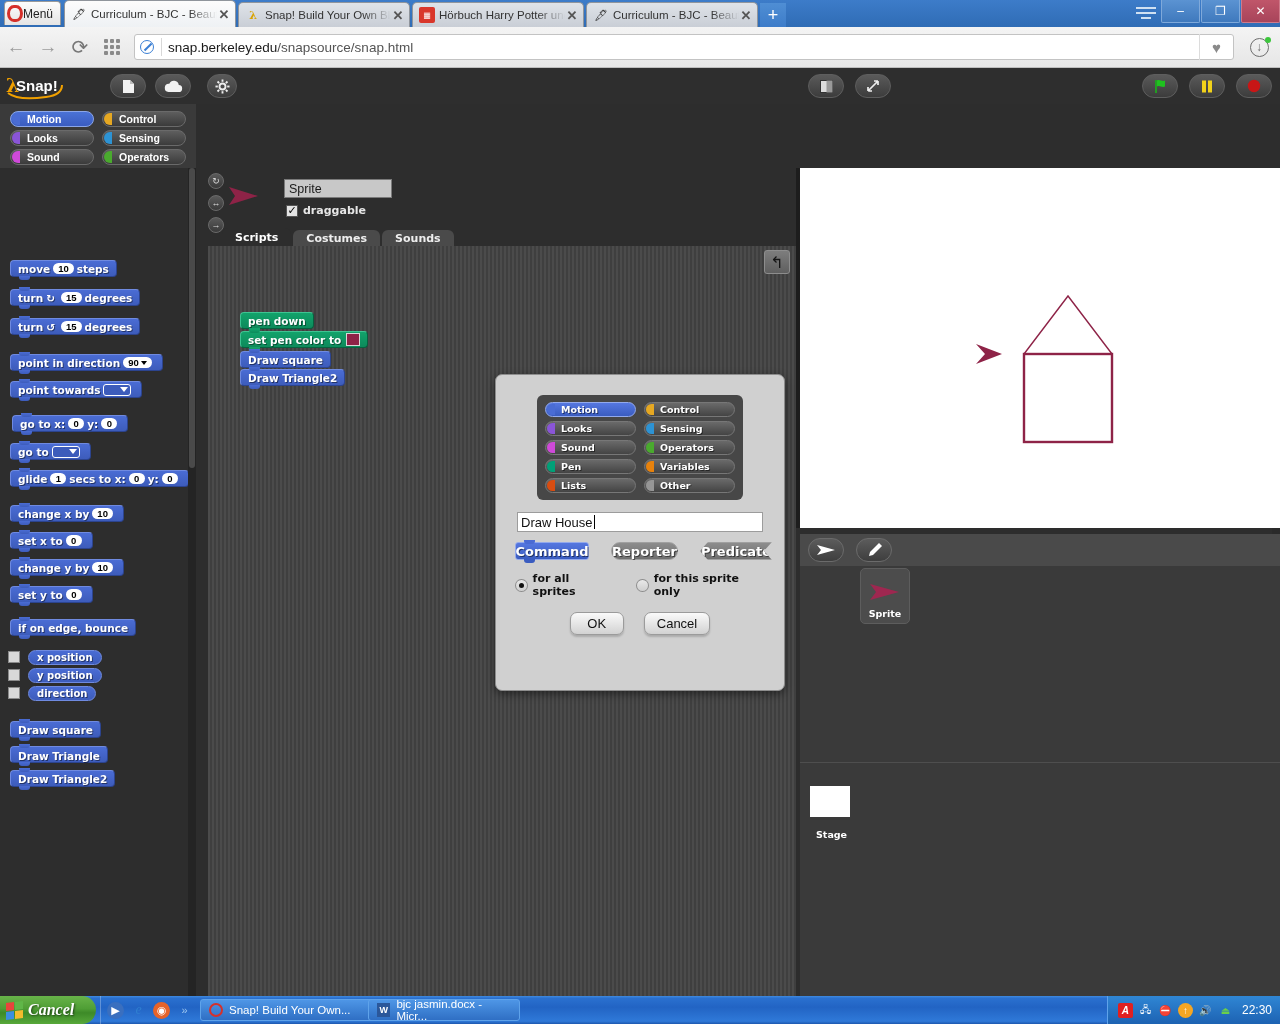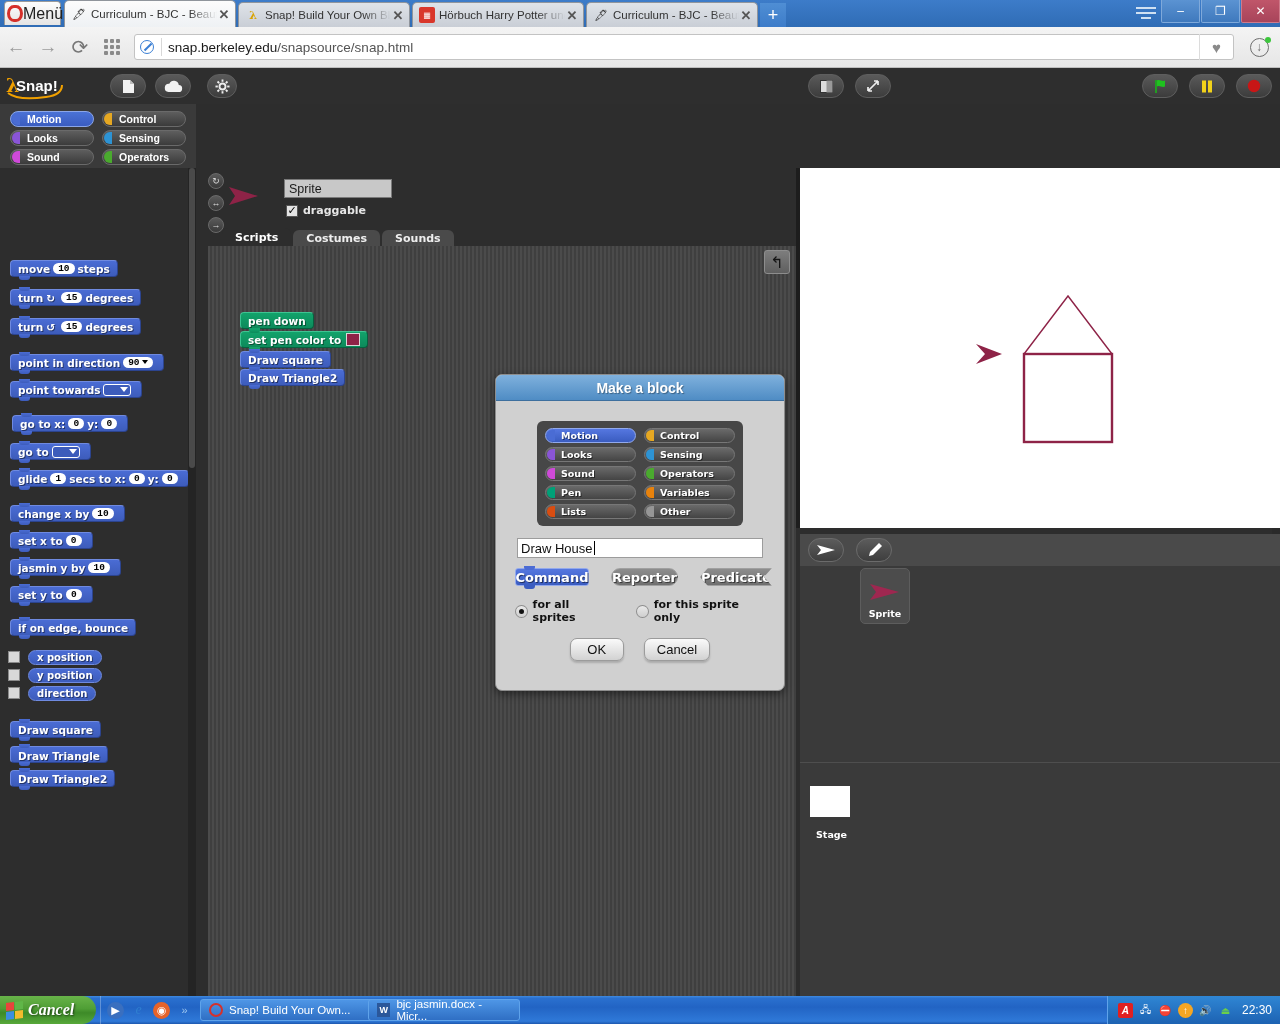--- a/index.html
+++ b/index.html
@@ -15,21 +15,21 @@
   .browser-titlebar {
     position: absolute; left: 0; top: 0; width: 1280px; height: 27px;
     background: linear-gradient(#3d7cc9, #2f6cb5);
   }
   .opera-menu {
     position: absolute; left: 4px; top: 1px; width: 57px; height: 24px;
     background: linear-gradient(#fdfdfd, #e4e4e4);
     border: 1px solid #9a9a9a; border-bottom: none;
     border-radius: 4px 4px 0 0;
     display: flex; align-items: center; padding-left: 18px;
-    font-size: 16px; color: #222;
+    font-size: 12px; color: #222;
   }
   .opera-logo {
     position: absolute; left: 2px; top: 3px; width: 16px; height: 17px;
     border: 3px solid #d6302a; border-radius: 50%/58%;
     background: transparent;
   }
   .tabstrip { position: absolute; left: 64px; top: 0; height: 27px; display: flex; align-items: flex-end; }
   .tab {
     position: relative; height: 25px; width: 172px;
     background: linear-gradient(#dfe3e8, #c9ced6);
@@ -142,21 +142,21 @@
     border-bottom-color:#2c448f; border-right-color:#2c448f; }
   .blk.pen { background: linear-gradient(#12a36b,#0d8a5b); border:1px solid #3fc392;
     border-bottom-color:#07613f; border-right-color:#07613f; }
   .blk::before{ content:""; position:absolute; left:8px; top:-3px; width:11px; height:4px;
     background:inherit; border-radius: 0 0 3px 3px; }
   .blk::after{ content:""; position:absolute; left:8px; bottom:-4px; width:11px; height:4px;
     background:inherit; border-radius: 0 0 3px 3px; }
   .blk.hatless::before{ display:none; }
   .slot { background:#fff; color:#000; border-radius: 8px; padding: 0 5px; margin: 0 3px;
     font-size: 9.5px; font-weight: bold; text-shadow:none; min-width: 16px; text-align:center;
-    font-family: Liberation Mono, monospace; }
+    font-family: Liberation Sans, sans-serif; }
   .dropdown { background:#3d5cbb; border:1px solid #fff; border-radius:3px; width:28px; height:12px;
     margin:0 3px; display:inline-flex; align-items:center; justify-content:flex-end; padding-right:2px; }
   .dropdown .arrow { width:0;height:0;border-left:4px solid transparent;border-right:4px solid transparent;
     border-top:5px solid #fff; }
   .slot .arrow { display:inline-block; width:0;height:0;border-left:3.5px solid transparent;
     border-right:3.5px solid transparent;border-top:4.5px solid #000; margin-left:2px; vertical-align:middle;}
   .rep { position:absolute; height:15px; border-radius: 8px; display:flex; align-items:center;
     padding:0 8px; color:#fff; font-size:10px; font-weight:bold; font-family:"DejaVu Sans",sans-serif;
     background: linear-gradient(#4a6cd4,#3d5cbb); border:1px solid #6f8ae0; text-shadow: 1px 1px 0 rgba(0,0,0,.45);}
   .wcheck { position:absolute; width:12px; height:12px; background:#d8d8d8; border:1px solid #8a8a8a; }
@@ -513,21 +513,21 @@
       </div>
       <div class="blk motion" style="left:10px; top:337px;">
         <span>change x by</span>
         <span class="slot">10</span>
       </div>
       <div class="blk motion" style="left:10px; top:364px;">
         <span>set x to</span>
         <span class="slot">0</span>
       </div>
       <div class="blk motion" style="left:10px; top:391px;">
-        <span>jasmin y by</span>
+        <span>change y by</span>
         <span class="slot">10</span>
       </div>
       <div class="blk motion" style="left:10px; top:418px;">
         <span>set y to</span>
         <span class="slot">0</span>
       </div>
       <div class="blk motion" style="left:10px; top:451px;">
         <span>if on edge, bounce</span>
       </div>
 
@@ -624,21 +624,20 @@
         <path d="M2 3 L31 11 L2 19 L8 11 Z" fill="#9e2750"></path>
       </svg>
       <span class="lbl">Sprite</span>
     </div>
     <div class="stage-thumb-box"></div>
     <div class="stage-thumb-lbl">Stage</div>
 
   </div>
 
   <div class="dialog">
-    <div class="dlg-title">Make a block</div>
     <div class="dlg-body">
 
       <div class="cat-panel">
         <div class="dcat selected">
             <span class="swatch" style="background:#4a6cd4"></span>
             <span>Motion</span>
           </div>
         <div class="dcat">
             <span class="swatch" style="background:#e6a822"></span>
             <span>Control</span>

